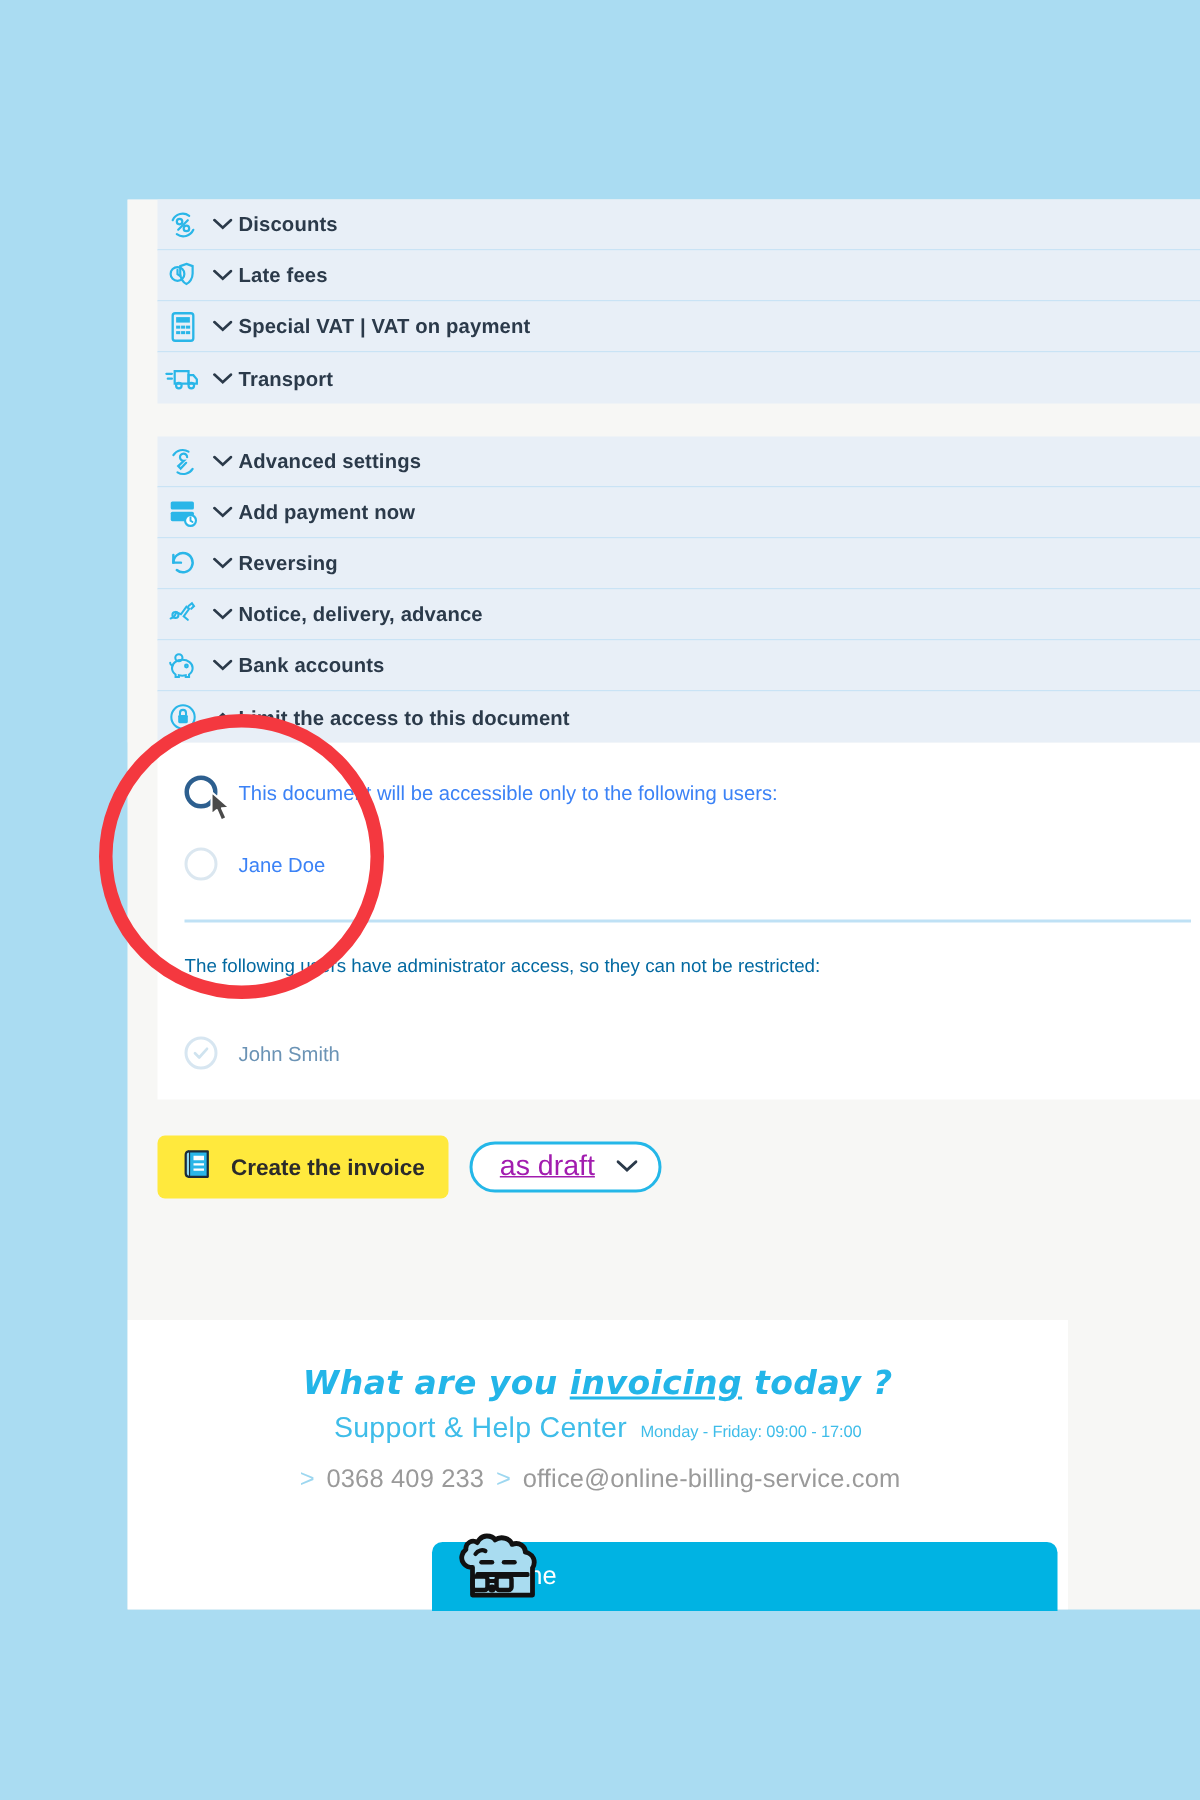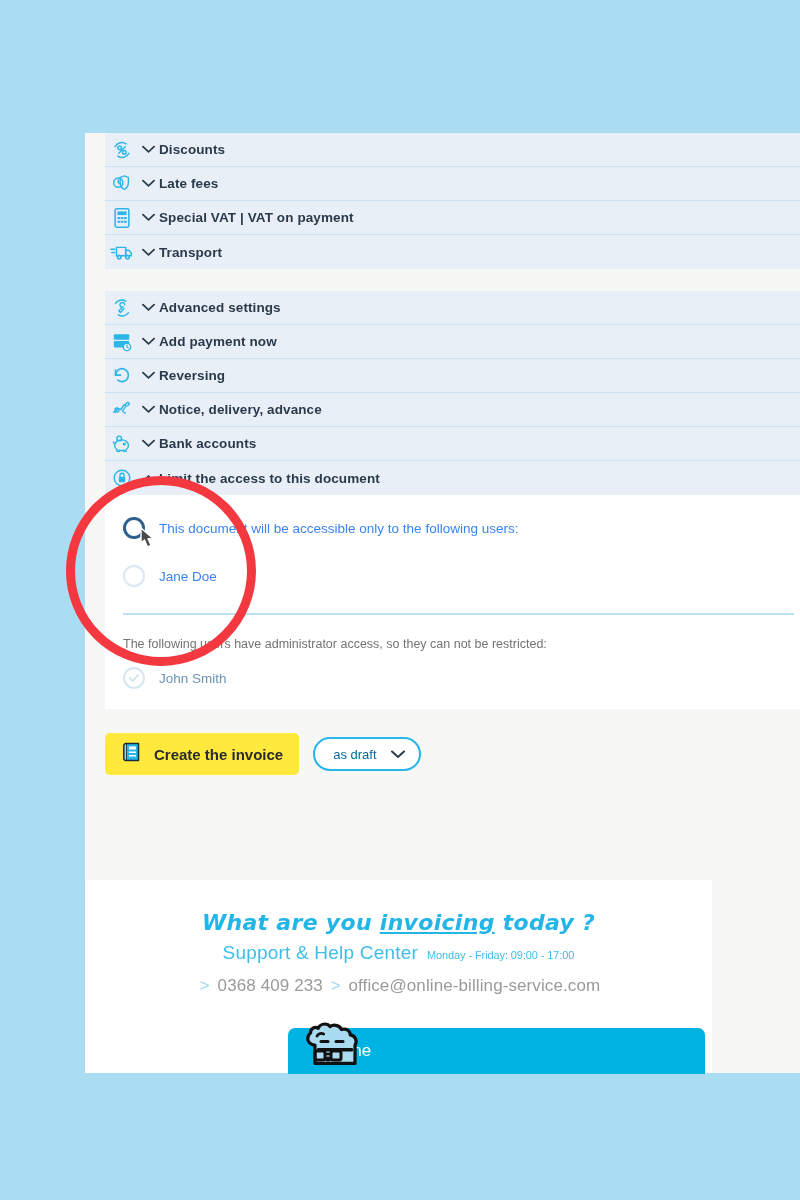--- a/index.html
+++ b/index.html
@@ -95,22 +95,22 @@
   }
   .opt-label.dim { color: #6b93b5; }
 
   .panel-divider {
     height: 2px;
     background: #bfe1f5;
     margin: 6px 0 22px 0;
   }
   .panel-note {
     font-size: 12.5px;
-    color: #737373;
-    margin-bottom: 16px;
+    color: #0369a1;
+    margin-bottom: 40px;
   }
 
   
   .cursor-hand {
     position: absolute;
     left: 10px; top: 6px;
     width: 26px; height: 30px;
     pointer-events: none;
   }
 
@@ -145,23 +145,24 @@
     border-radius: 19px;
     background: #ffffff;
     padding: 0 14px 0 18px;
     display: flex;
     align-items: center;
     gap: 14px;
     cursor: pointer;
     box-sizing: border-box;
   }
   #draft-select .sel-text {
-    font-size: 13px;
-    color: #0369a1;
+    font-size: 19px;
+    color: #a21caf;
     white-space: nowrap;
+    text-decoration: underline;
   }
 
   
   #footer {
     position: absolute;
     left: 0; top: 747px;
     width: 627px;
     height: 193px;
     background: #ffffff;
     text-align: center;

